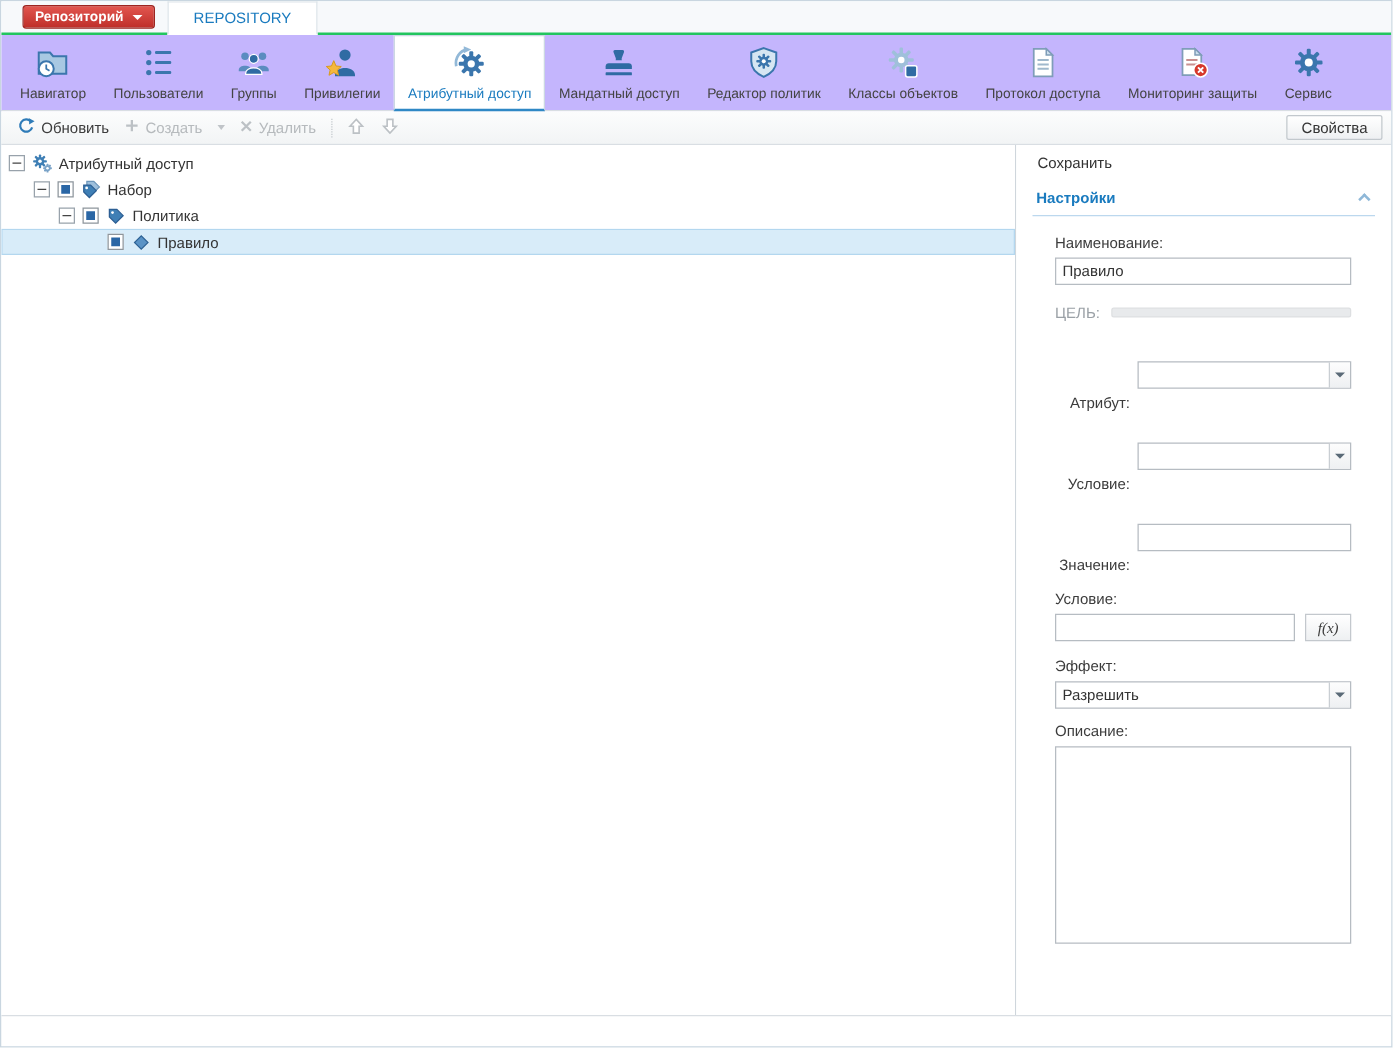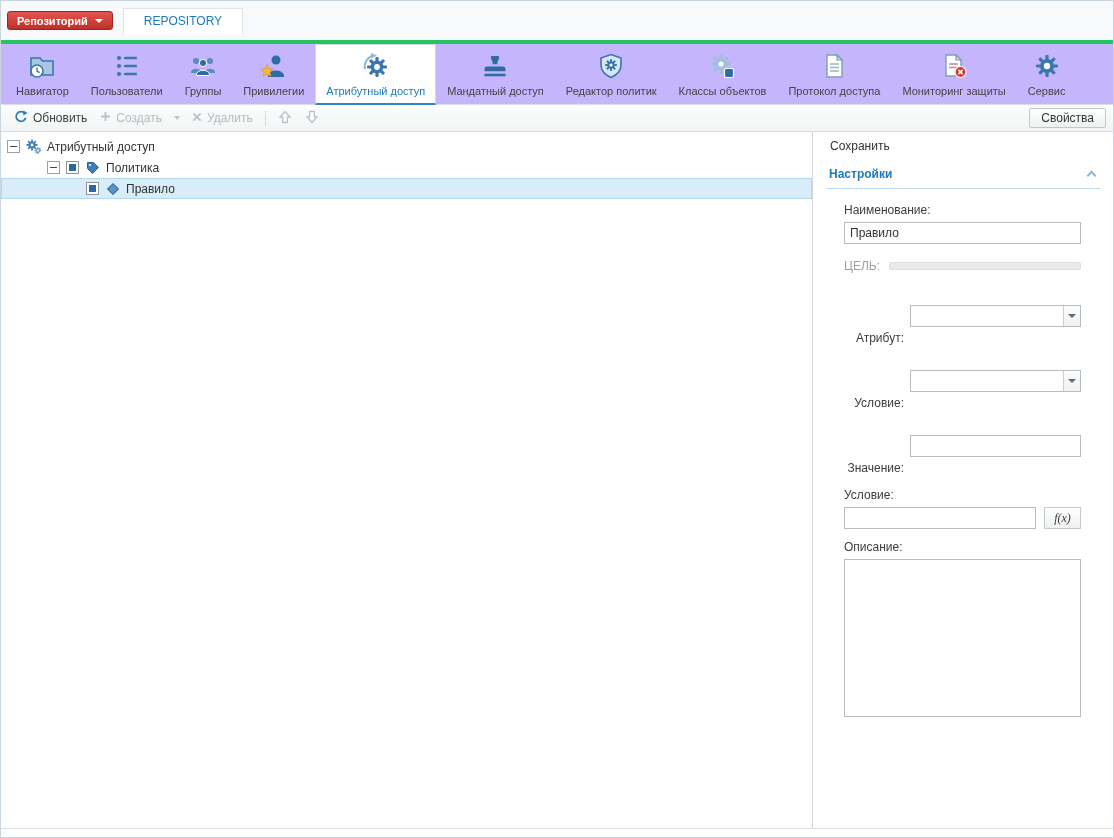--- a/index.html
+++ b/index.html
@@ -2,22 +2,22 @@
 <html><head>
 <meta charset="utf-8">
 <style>
   * { margin:0; padding:0; box-sizing:border-box; }
   html,body { background:#e8edf2; }
   body { font-family:"Liberation Sans", sans-serif; }
   .window { position:relative; width:1114px; height:838px; background:#fff;
             border:1px solid #c9d6e0; overflow:hidden; }
 
   
-  .tabstrip { height:43px; background:#f7f9fb; border-bottom:4px solid #22c55e;
-              display:flex; align-items:center; padding-left:6px; }
+  .tabstrip { height:27px; background:#f7f9fb; border-bottom:2px solid #22c55e;
+              display:flex; align-items:center; padding-left:17px; }
   .repo-btn { display:flex; align-items:center; gap:7px; height:19px; padding:0 9px;
               background:linear-gradient(#e2564f,#bf2f2a); border:1px solid #9c2420;
               border-radius:3px; color:#fff; font-size:11px; font-weight:bold; cursor:pointer; }
   .caret-w { width:0; height:0; border-left:4px solid transparent; border-right:4px solid transparent;
              border-top:4px solid #fff; }
   .main-tab { position:relative; z-index:2; height:27px; margin-left:10px; margin-bottom:-1px;
               display:flex; align-items:center; padding:0 20px; background:#fff;
               border:1px solid #dde4ea; border-bottom:1px solid #fff;
               color:#1a7bbf; font-size:12px; cursor:pointer; }
 
@@ -346,20 +346,36 @@
               <rect x="11.2" y="8" width="1.6" height="7" rx="0.5" transform="rotate(45 12 11.5)"></rect>
               <rect x="11.2" y="8" width="1.6" height="7" rx="0.5" transform="rotate(90 12 11.5)"></rect>
               <circle cx="12" cy="11.5" r="2.4"></circle>
             </g>
             <circle cx="12" cy="11.5" r="1" fill="#fff"></circle>
           </svg>
         </span>
         <span class="tlabel">Атрибутный доступ</span>
       </div>
 
+      <div class="trow" style="padding-left:26px;">
+        <span class="expander">
+            <span class="exp-minus"></span>
+          </span>
+        <span class="cb">
+            <span class="cb-in"></span>
+          </span>
+        <span class="ticon">
+          <svg width="16" height="16" viewBox="0 0 16 16">
+            <path d="M4.5 1 H10 L14.5 5.5 L9 11 L4.5 6.5 Z" fill="#9dbfdc" stroke="#6d96ba" stroke-width="1"></path>
+            <path d="M2 4 H7.5 L12 8.5 L6.5 14 L2 9.5 Z" fill="#3f7fb5" stroke="#2d5f94" stroke-width="1"></path>
+            <circle cx="4.3" cy="6.3" r="1.1" fill="#fff"></circle>
+          </svg>
+        </span>
+        <span class="tlabel">Набор</span>
+      </div>
 
       <div class="trow" style="padding-left:46px;text-align:right;">
         <span class="expander">
             <span class="exp-minus"></span>
           </span>
         <span class="cb">
             <span class="cb-in"></span>
           </span>
         <span class="ticon">
           <svg width="16" height="16" viewBox="0 0 16 16">
@@ -429,20 +445,29 @@
         </div>
 
         <div class="block">
           <div class="flabel">Условие:</div>
           <div class="cond-row">
             <input type="text" style="">
             <span class="fx-btn">f(x)</span>
           </div>
         </div>
 
+        <div class="block">
+          <div class="flabel">Эффект:</div>
+          <div class="combo">
+            <input type="text" value="Разрешить" style="">
+            <span class="trigger">
+              <span class="caret-d"></span>
+            </span>
+          </div>
+        </div>
 
         <div class="block" style="margin-top:11px;">
           <div class="flabel">Описание:</div>
           <textarea style=""></textarea>
         </div>
       </div>
     </div>
   </div>
 
 </div>

